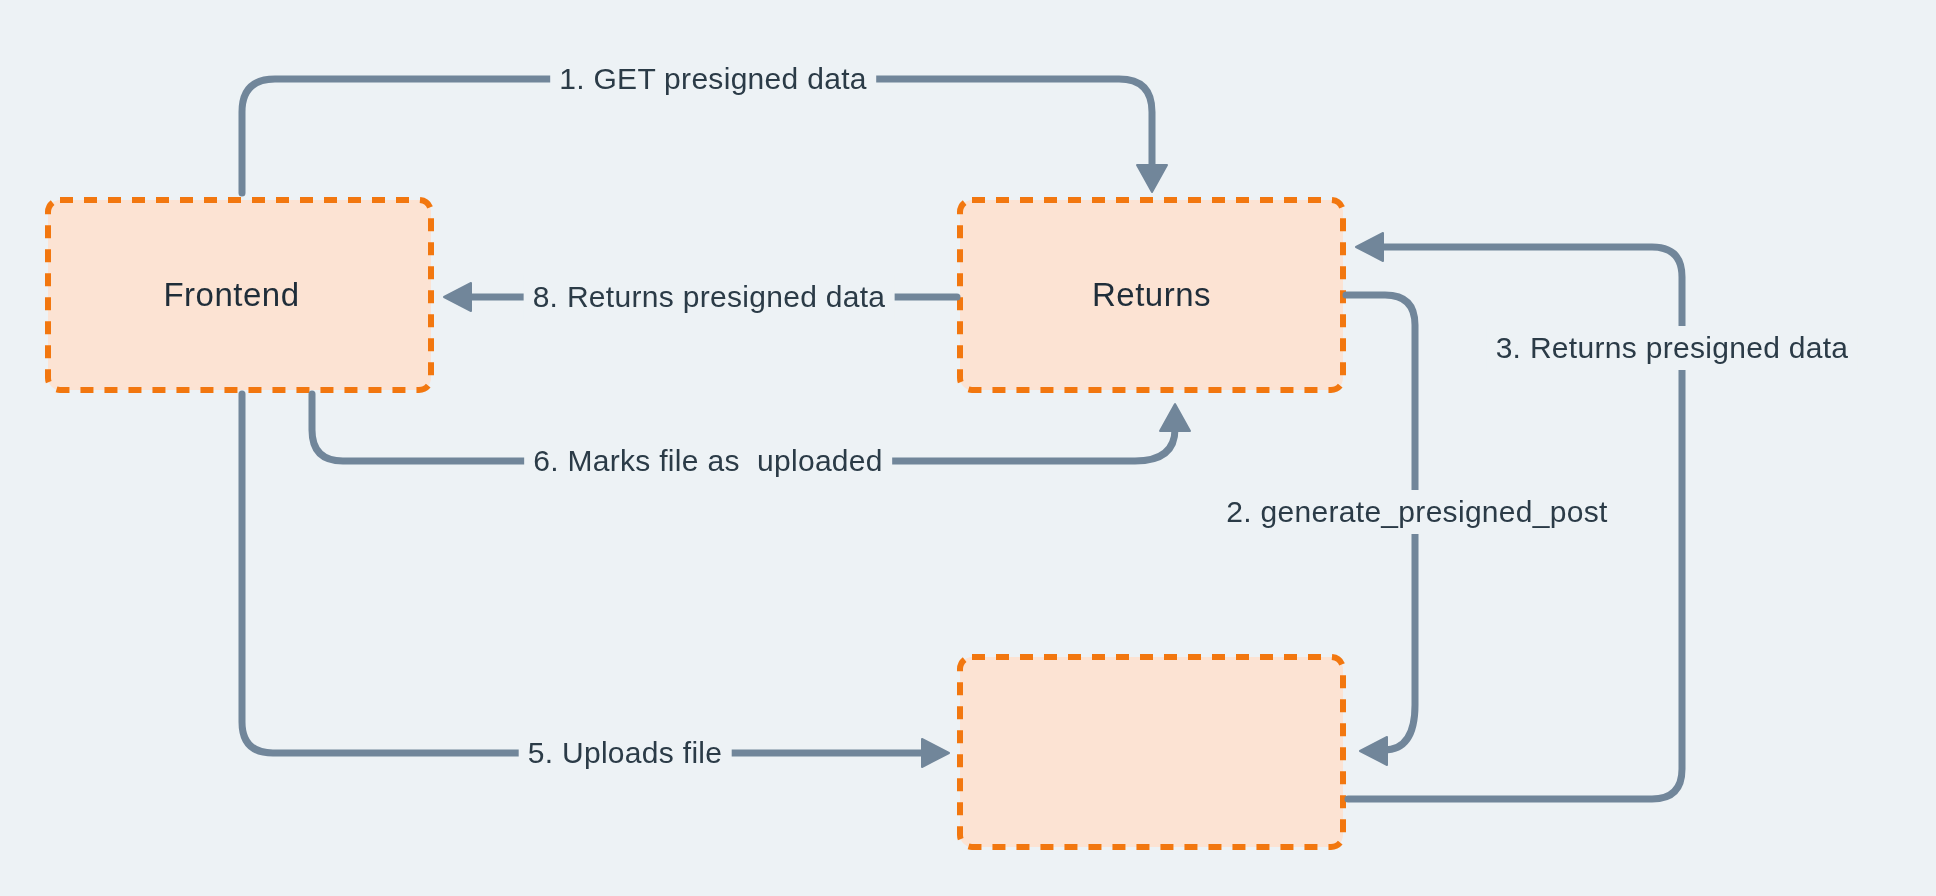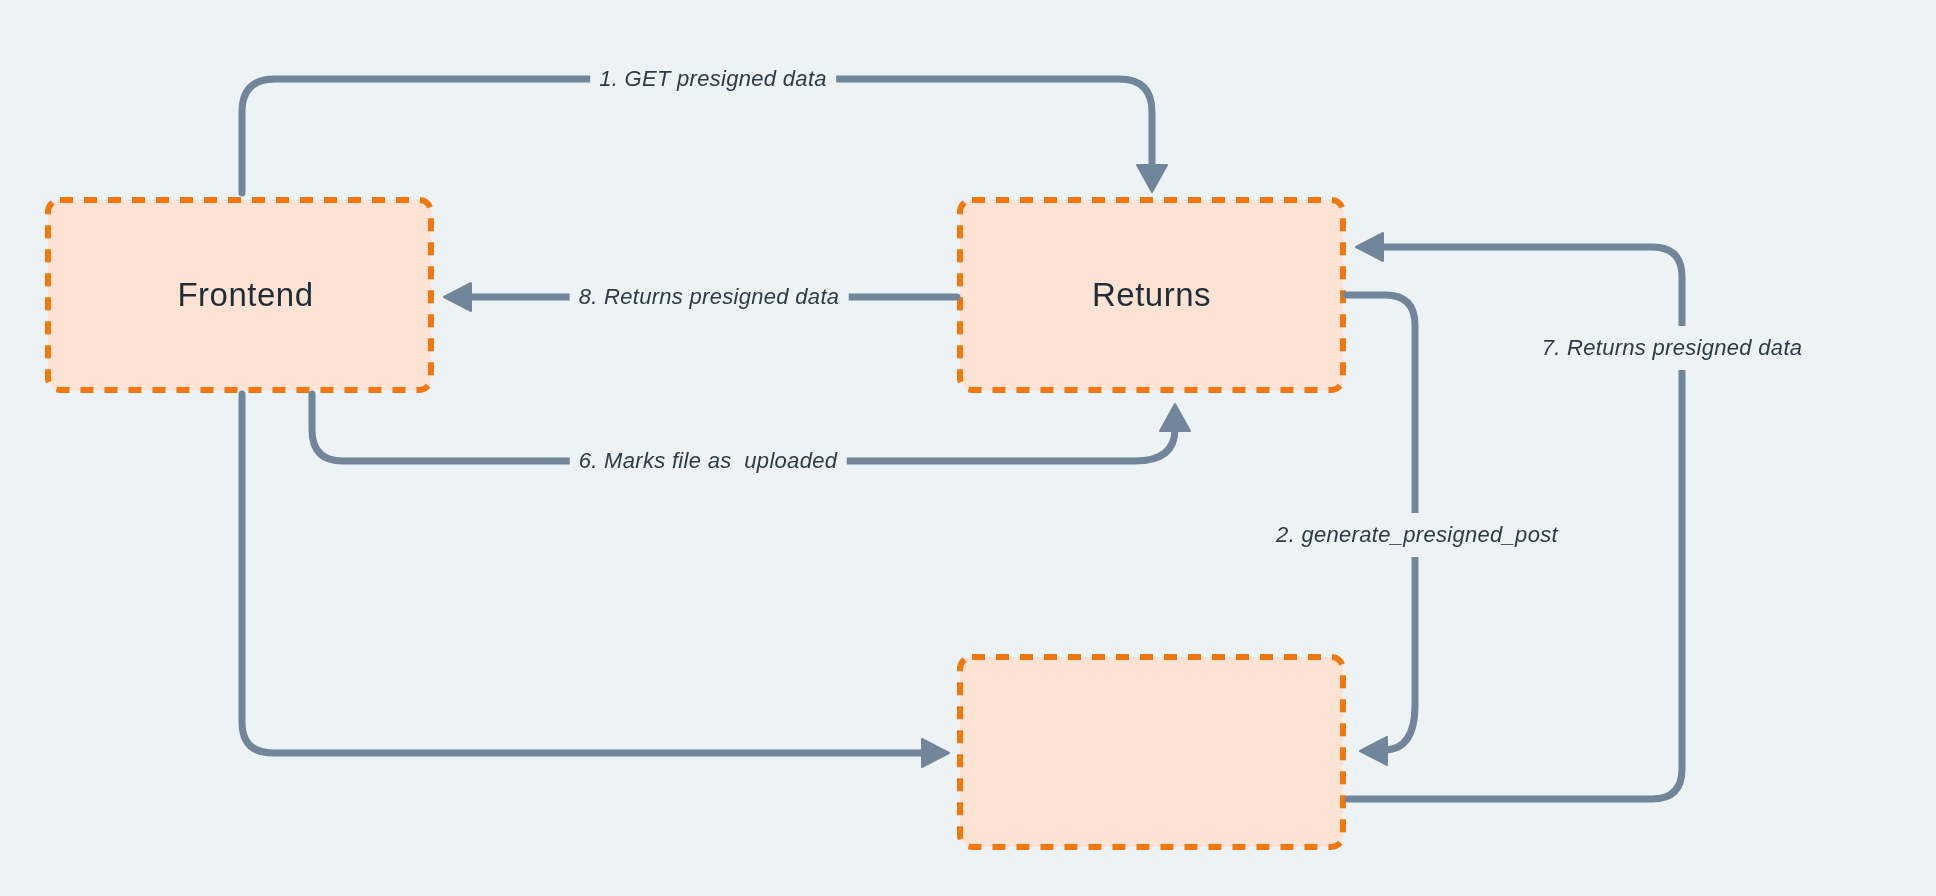--- a/index.html
+++ b/index.html
@@ -40,26 +40,25 @@
     justify-content: center;
     color: var(--node_text);
     font-size: 33px;
     letter-spacing: 0.5px;
   }
   .edge-label {
     position: absolute;
     transform: translate(-50%, -50%);
     background: var(--background);
     color: var(--label_text);
-    font-size: 22px;
+    font-size: 30px;
     line-height: 44px;
     padding: 0 9px;
     white-space: pre;
     letter-spacing: 0.3px;
-    font-style: italic;
   }
 </style>
 </head>
 <body>
 
 <div class="canvas">
 
   <svg class="wires" width="1936" height="896" viewBox="0 0 1936 896" xmlns="http://www.w3.org/2000/svg">
 
     <rect class="node-rect" x="48" y="200" width="383" height="190" rx="12"></rect>
@@ -78,22 +77,23 @@
     <path class="wire" d="M 242 394 L 242 722 Q 242 753 273 753 L 926 753"></path>
     <polygon class="arrowhead" points="949,753 922,739 922,767"></polygon>
 
     <path class="wire" d="M 1346 295 L 1385 295 Q 1415 295 1415 325 L 1415 705 Q 1415 750 1384 750"></path>
     <polygon class="arrowhead" points="1360,751 1387,737 1387,765"></polygon>
 
     <path class="wire" d="M 1348 799 L 1652 799 Q 1682 799 1682 769 L 1682 277 Q 1682 247 1652 247 L 1378 247"></path>
     <polygon class="arrowhead" points="1356,247 1383,233 1383,261"></polygon>
   </svg>
 
-  <div class="node-title" style="left:54px; top:200px; width:383px; height:190px;">Frontend</div>
+  <div class="node-title" style="left:40px; top:200px; width:383px; height:190px;">Frontend</div>
   <div class="node-title" style="left:960px; top:200px; width:383px; height:190px;">Returns</div>
 
   <div class="edge-label" style="left:713px; top:79px;">1. GET presigned data</div>
   <div class="edge-label" style="left:709px; top:297px;">8. Returns presigned data</div>
   <div class="edge-label" style="left:708px; top:461px;">6. Marks file as  uploaded</div>
-  <div class="edge-label" style="left:1417px; top:512px;margin-top:23px;">2. generate_presigned_post</div>
-  <div class="edge-label" style="left:1672px; top:348px;">7. Returns presigned data</div>
+  <div class="edge-label" style="left:625px; top:753px;">5. Uploads file</div>
+  <div class="edge-label" style="left:1417px; top:512px;">2. generate_presigned_post</div>
+  <div class="edge-label" style="left:1672px; top:348px;">3. Returns presigned data</div>
 
 </div>
 
 </body></html>

